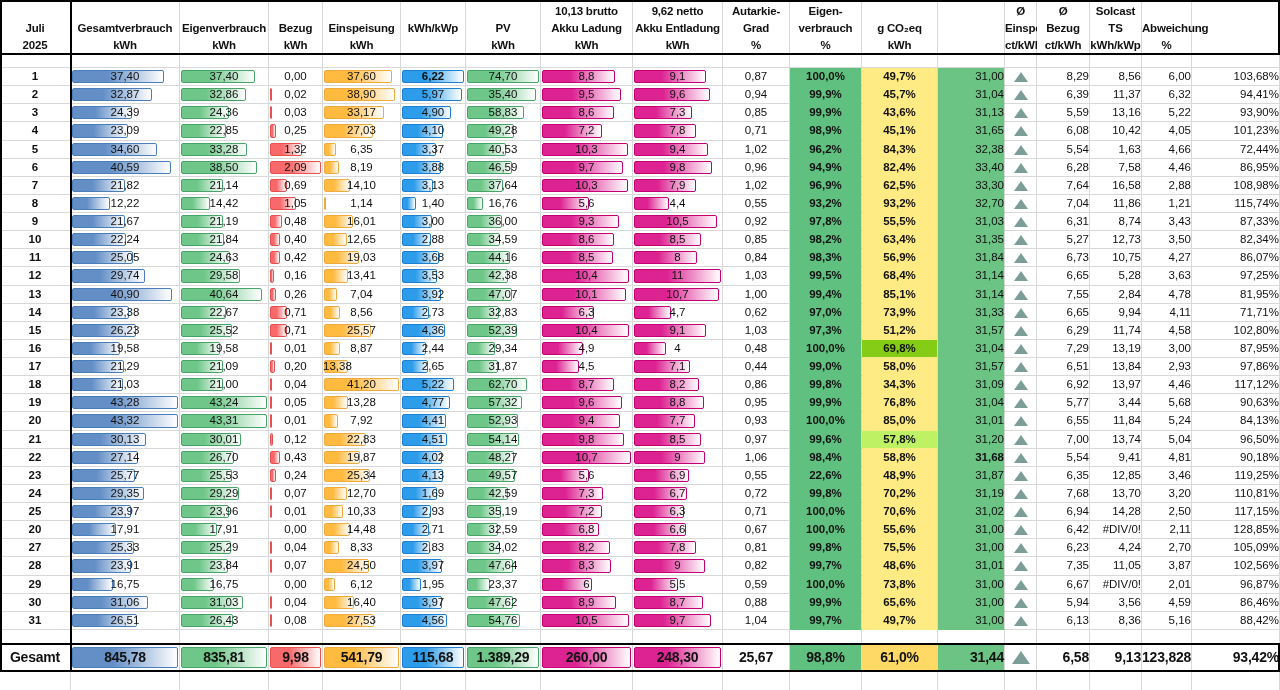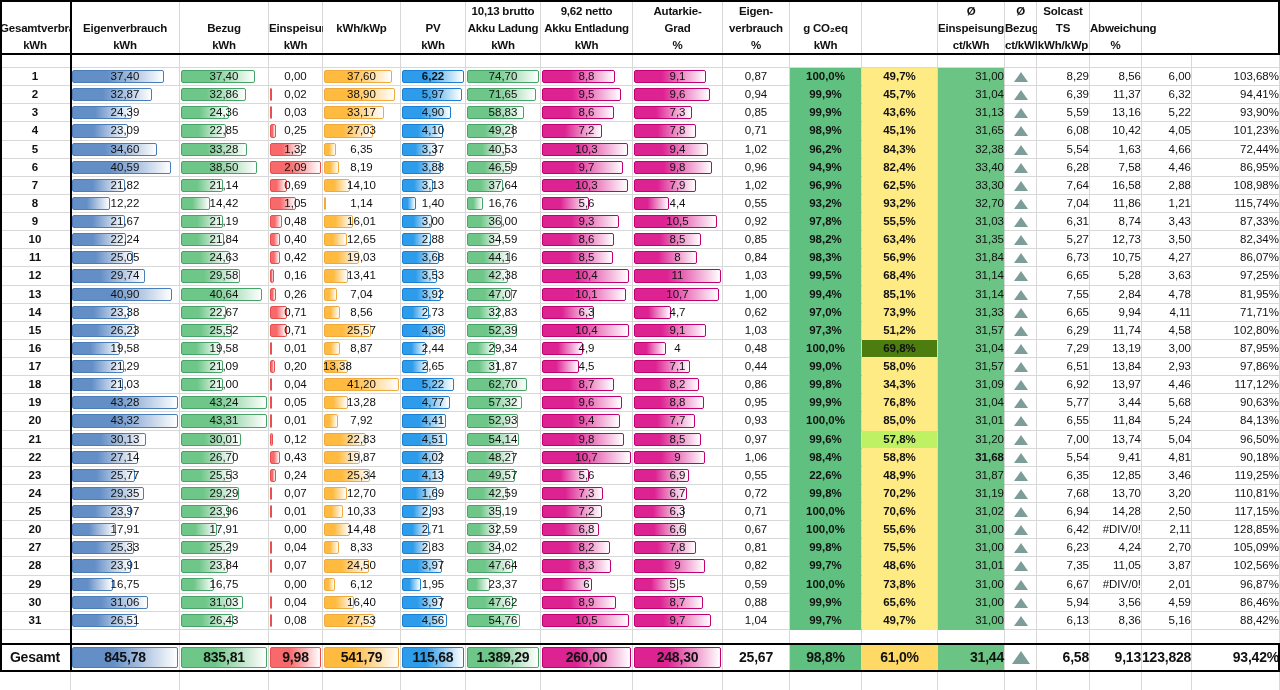--- a/index.html
+++ b/index.html
@@ -30,20 +30,25 @@
   .tri-big{border-left-width:9px;border-right-width:9px;border-bottom-width:13px;}
   .blackline{position:absolute;background:#000;z-index:6;}
 </style>
 </head>
 <body>
 
 <div class="sheet">
   <div id="header-row" class="grid-row header" style="grid-template-columns: 71px 109px 89px 54px 78px 65px 75px 92px 90px 67px 72px 76px 67px 32px 53px 52px 50px 88px; height: 55px;">
       <div class="cell">
         <div class="hdr-line"></div>
+        <div class="hdr-line">Juli</div>
+        <div class="hdr-line">2025</div>
+      </div>
+      <div class="cell">
+        <div class="hdr-line"></div>
         <div class="hdr-line">Gesamtverbrauch</div>
         <div class="hdr-line">kWh</div>
       </div>
       <div class="cell">
         <div class="hdr-line"></div>
         <div class="hdr-line">Eigenverbrauch</div>
         <div class="hdr-line">kWh</div>
       </div>
       <div class="cell">
         <div class="hdr-line"></div>
@@ -219,21 +224,21 @@
         <div class="cell hline" style="line-height: 17.129px;">
           <div class="bar" style="width: 70.8131px; border-color: rgb(240, 169, 60); background: linear-gradient(90deg, rgb(255, 186, 64) 0%, rgb(255, 186, 64) 38%, rgb(255, 255, 255) 100%);"></div>
           <span class="val" style="text-align: center;">38,90</span>
         </div>
         <div class="cell hline" style="line-height: 17.129px;">
           <div class="bar" style="width: 59.508px; border-color: rgb(29, 127, 210); background: linear-gradient(90deg, rgb(45, 156, 234) 0%, rgb(45, 156, 234) 38%, rgb(255, 255, 255) 100%);"></div>
           <span class="val" style="text-align: center;">5,97</span>
         </div>
         <div class="cell hline" style="line-height: 17.129px;">
           <div class="bar" style="width: 69.0602px; border-color: rgb(70, 164, 104); background: linear-gradient(90deg, rgb(110, 198, 136) 0%, rgb(110, 198, 136) 38%, rgb(255, 255, 255) 100%);"></div>
-          <span class="val" style="text-align: center;">71,65</span>
+          <span class="val" style="text-align: center;">35,40</span>
         </div>
         <div class="cell hline" style="line-height: 17.129px;">
           <div class="bar" style="width: 79.0187px; border-color: rgb(195, 0, 115); background: linear-gradient(90deg, rgb(221, 35, 146) 0%, rgb(221, 35, 146) 38%, rgb(255, 255, 255) 100%);"></div>
           <span class="val" style="text-align: center;">9,5</span>
         </div>
         <div class="cell hline" style="line-height: 17.129px;">
           <div class="bar" style="width: 75.9273px; border-color: rgb(195, 0, 115); background: linear-gradient(90deg, rgb(221, 35, 146) 0%, rgb(221, 35, 146) 38%, rgb(255, 255, 255) 100%);"></div>
           <span class="val" style="text-align: center;">9,6</span>
         </div>
         <div class="cell hline" style="line-height: 17.129px;">
@@ -1131,21 +1136,21 @@
         <div class="cell hline" style="line-height: 17.129px;">
           <div class="bar" style="width: 31.6364px; border-color: rgb(195, 0, 115); background: linear-gradient(90deg, rgb(221, 35, 146) 0%, rgb(221, 35, 146) 38%, rgb(255, 255, 255) 100%);"></div>
           <span class="val" style="text-align: center;">4</span>
         </div>
         <div class="cell hline" style="line-height: 17.129px;">
           <span class="val" style="text-align: center;">0,48</span>
         </div>
         <div class="cell hline" style="line-height: 17.129px; background: rgb(96, 192, 128); border-bottom-color: rgb(96, 192, 128);">
           <span class="val bold" style="text-align: center;">100,0%</span>
         </div>
-        <div class="cell hline" style="line-height: 17.129px; background: #4d7c0f; border-bottom-color: rgb(255, 235, 132);">
+        <div class="cell hline" style="line-height: 17.129px; background: #84cc16; border-bottom-color: rgb(255, 235, 132);">
           <span class="val bold" style="text-align: center;">69,8%</span>
         </div>
         <div class="cell hline" style="line-height: 17.129px; background: rgb(108, 196, 132); border-bottom-color: rgb(108, 196, 132);">
           <span class="val" style="text-align: right; padding-right: 9px;">31,04</span>
         </div>
         <div class="cell hline" style="line-height: 17.129px;">
           <div class="tri" style="border-bottom-color: rgb(125, 158, 152); margin-top: 4px;"></div>
         </div>
         <div class="cell hline" style="line-height: 17.129px;">
           <span class="val" style="text-align: right; padding-right: 10px;">7,29</span>

